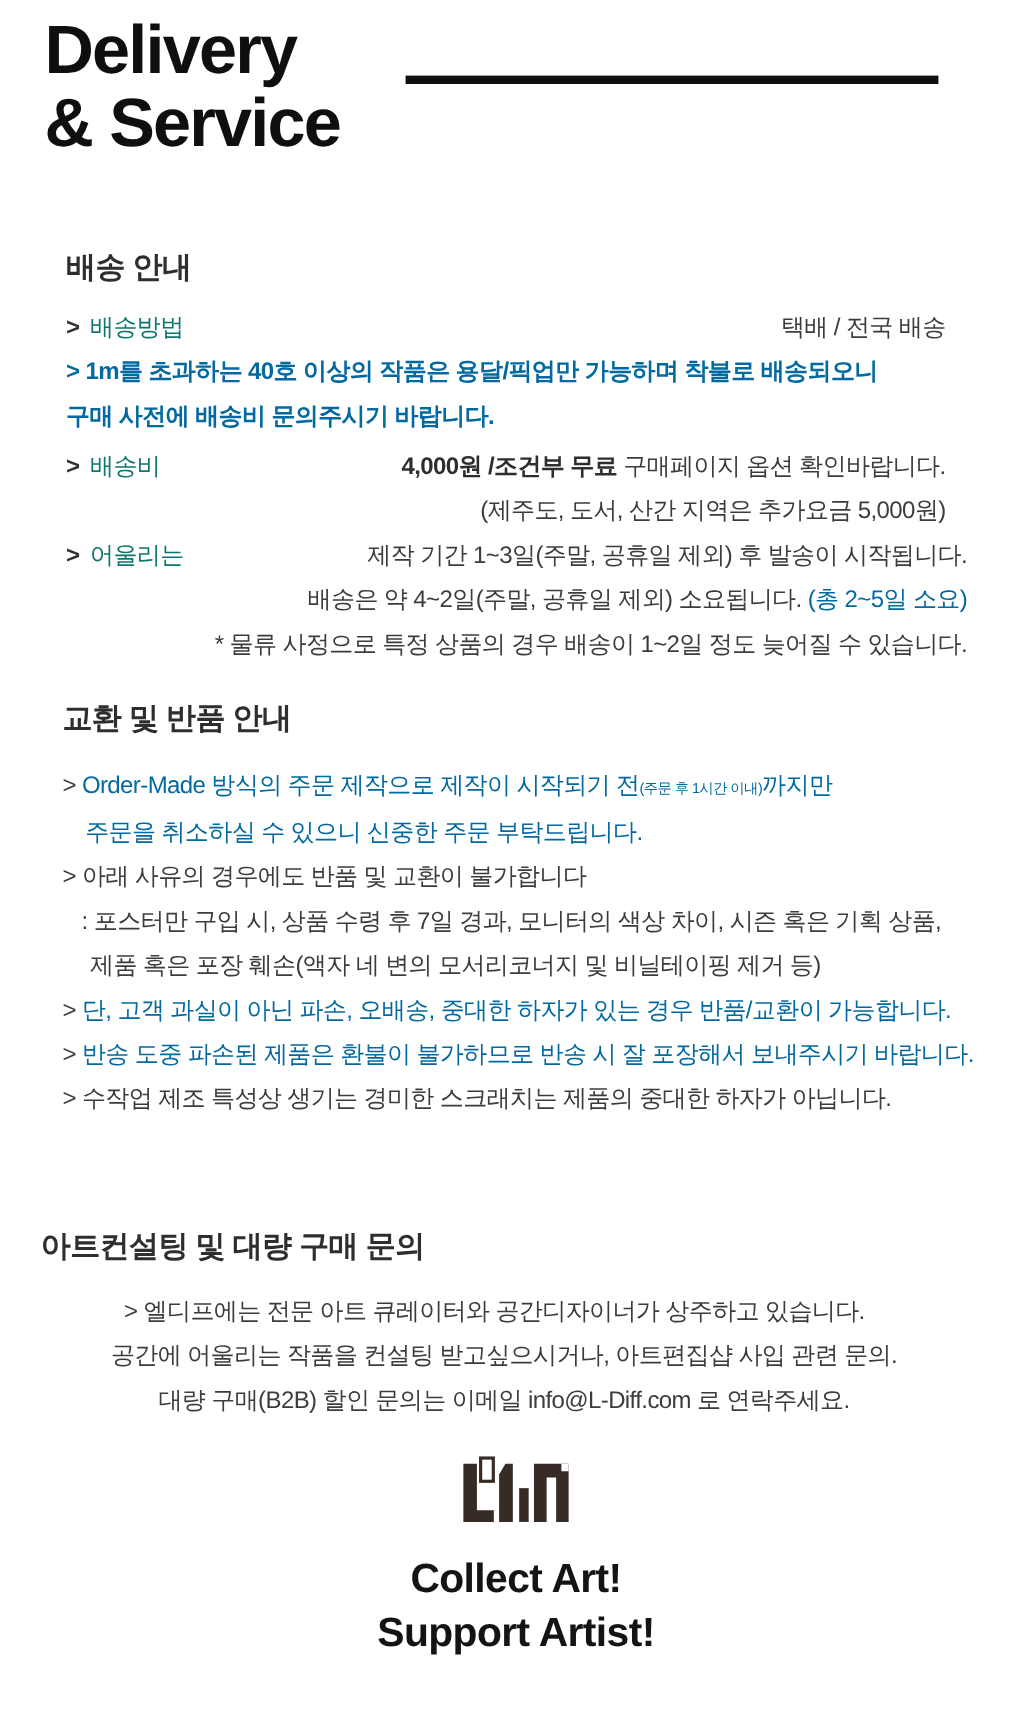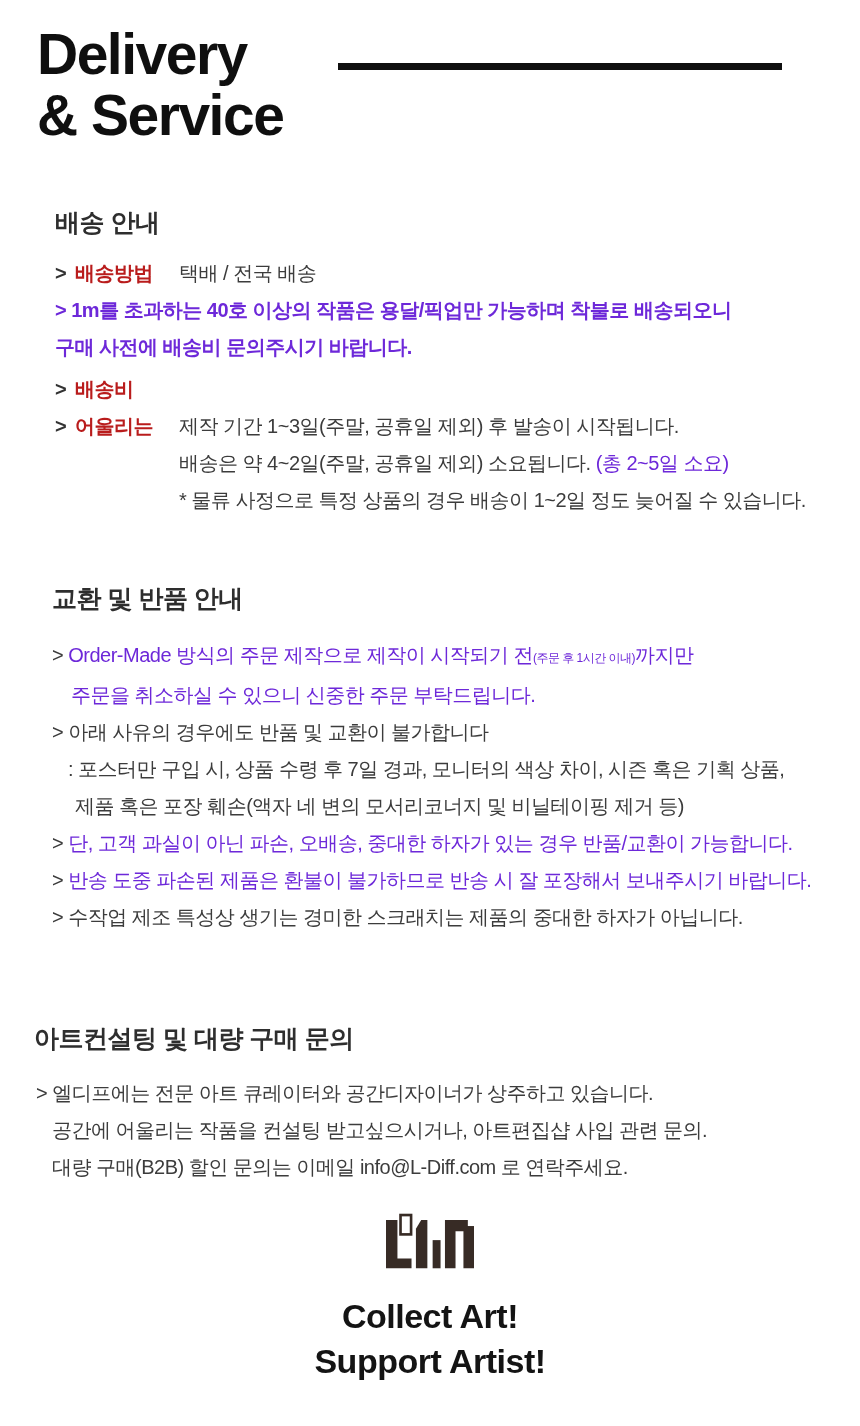--- a/index.html
+++ b/index.html
@@ -9,60 +9,60 @@
     height: 1426px;
     position: relative;
     font-family: "Liberation Sans", "DejaVu Sans", sans-serif;
     color: #3c3c3c;
     overflow: hidden;
   }
   .page { position: relative; width: 860px; height: 1426px; }
 
   
   .title-block {
-    position: absolute; top: 24px; left: 37px;
+    position: absolute; top: 12px; left: 37px;
     font-size: 57px; font-weight: 800; color: #111111;
     letter-spacing: -1.5px; line-height: 61px; color:#0f0f0f;
   }
   .title-rule {
     position: absolute; top: 63px; left: 338px;
     width: 444px; height: 7px; background: #0f0f0f;
   }
 
   
   .section { position: absolute; left: 0; width: 788px; }
   .sec-heading {
     font-size: 25px; font-weight: 700; color: #2e2e2e; letter-spacing: -0.5px;
   }
   .line { font-size: 20px; line-height: 37px; letter-spacing: -0.5px; white-space: nowrap; }
-  .red { color: #6d28d9; }
+  .red { color: #0369a1; }
   .bold { font-weight: 700; }
   .small { font-size: 12px; }
 
   
   .lrow { display: flex; align-items: flex-start; }
   .lrow .marker { width: 20px; flex: 0 0 20px; font-weight: 600; color:#333; }
-  .lrow .label  { width: 104px; flex: 0 0 104px; font-weight: 700; color:#b91c1c; }
-  .lrow .vblock { flex: 1; }
+  .lrow .label  { width: 104px; flex: 0 0 104px; font-weight: 400; color:#0f766e; }
+  .lrow .vblock { flex: 1; text-align: right; }
 
   
   #shipping { top: 206px; padding-left: 55px; }
   #shipping .sec-heading { margin-bottom: 16px; }
 
   
   #returns { top: 582px; padding-left: 52px; }
   #returns .sec-heading { margin-bottom: 22px; }
   .indent-19 { padding-left: 19px; }
   .indent-16 { padding-left: 16px; }
   .indent-23 { padding-left: 23px; }
 
   
   #consulting { top: 1022px; padding-left: 34px; }
   #consulting .sec-heading { margin-bottom: 20px; }
-  #consulting .line { padding-left: 2px; }
+  #consulting .line { padding-left: 2px; text-align: center; }
   #consulting .cont { padding-left: 18px; }
 
   
   .logo-wrap {
     position: absolute; top: 1213px; left: 0; width: 860px;
     display: flex; justify-content: center;
   }
   .slogan {
     position: absolute; top: 1294px; left: 0; width: 860px;
     text-align: center; font-size: 34px; font-weight: 700;
@@ -89,20 +89,23 @@
       <span class="label">배송방법</span>
       <span class="vblock">택배 / 전국 배송</span>
     </div>
 
     <div class="line red bold">&gt; 1m를 초과하는 40호 이상의 작품은 용달/픽업만 가능하며 착불로 배송되오니</div>
     <div class="line red bold gap-after">구매 사전에 배송비 문의주시기 바랍니다.</div>
 
     <div class="line lrow">
       <span class="marker">&gt;</span>
       <span class="label">배송비</span>
+      <span class="vblock"><span class="bold" style="color:#2e2e2e">4,000원 /조건부 무료</span><span> 구매페이지 옵션 확인바랍니다.</span><br>
+        <span>(제주도, 도서, 산간 지역은 추가요금 5,000원)</span>
+      </span>
     </div>
 
     <div class="line lrow">
       <span class="marker">&gt;</span>
       <span class="label">어울리는</span>
       <span class="vblock">
         <span>제작 기간 1~3일(주말, 공휴일 제외) 후 발송이 시작됩니다.</span><br>
         <span>배송은 약 4~2일(주말, 공휴일 제외) 소요됩니다. </span><span class="red">(총 2~5일 소요)</span><br>
         <span>* 물류 사정으로 특정 상품의 경우 배송이 1~2일 정도 늦어질 수 있습니다.</span>
       </span>

